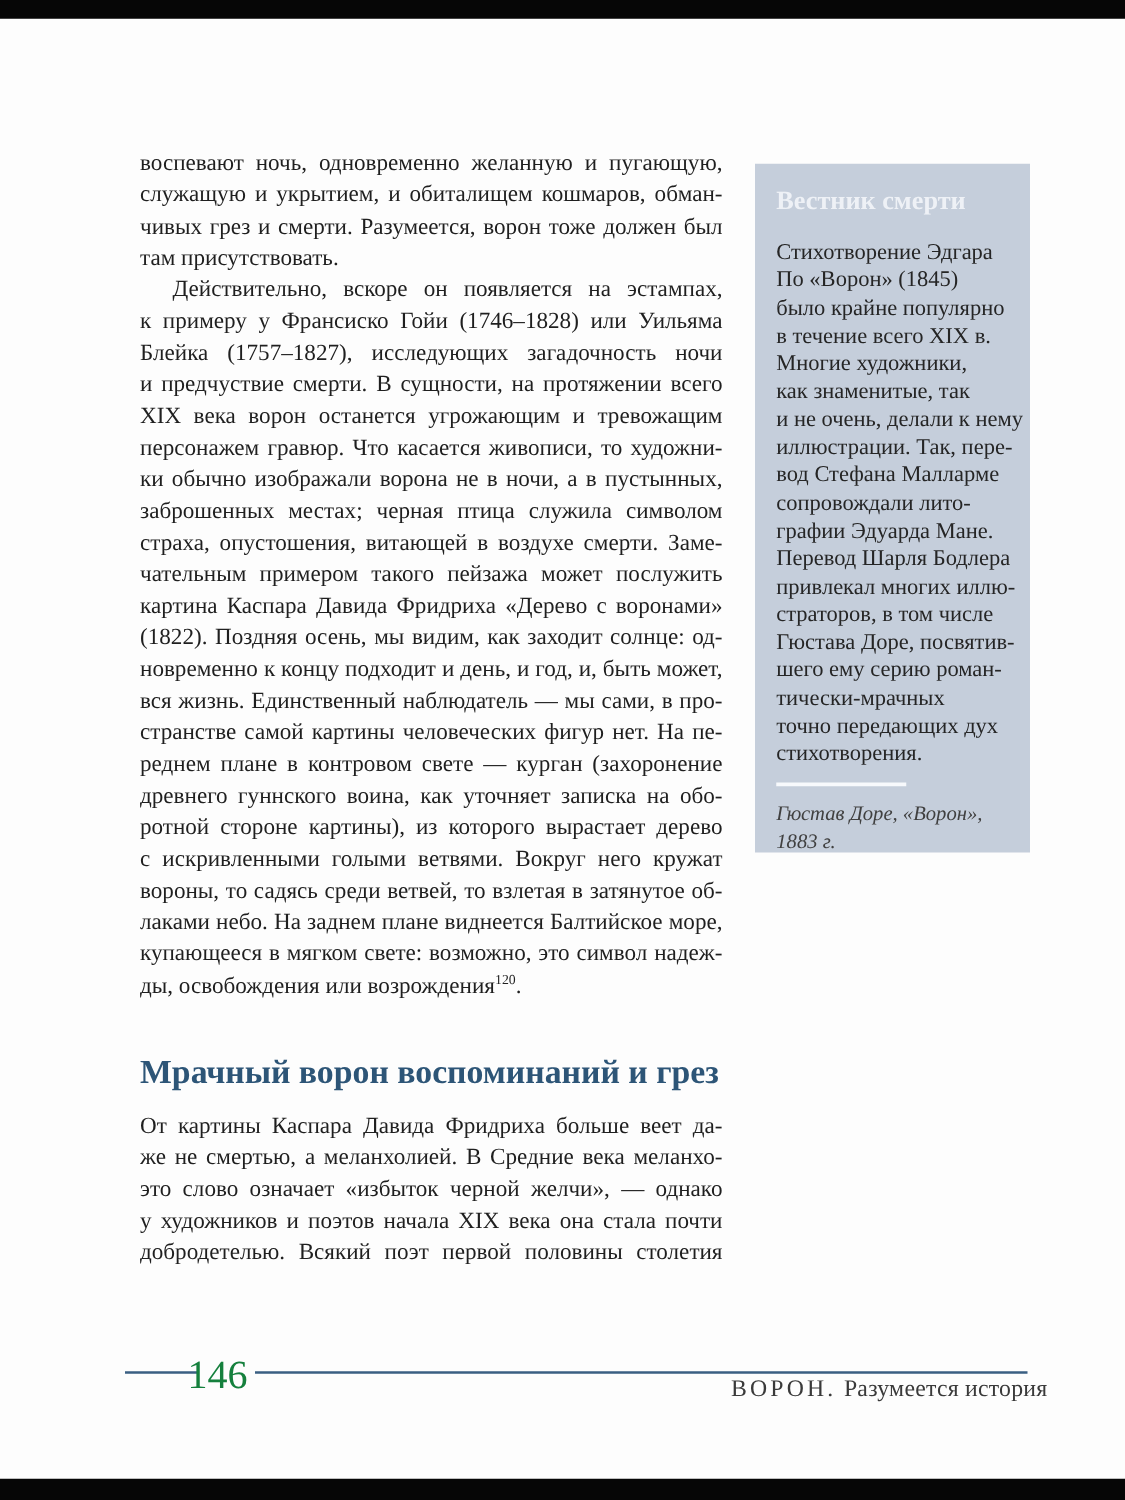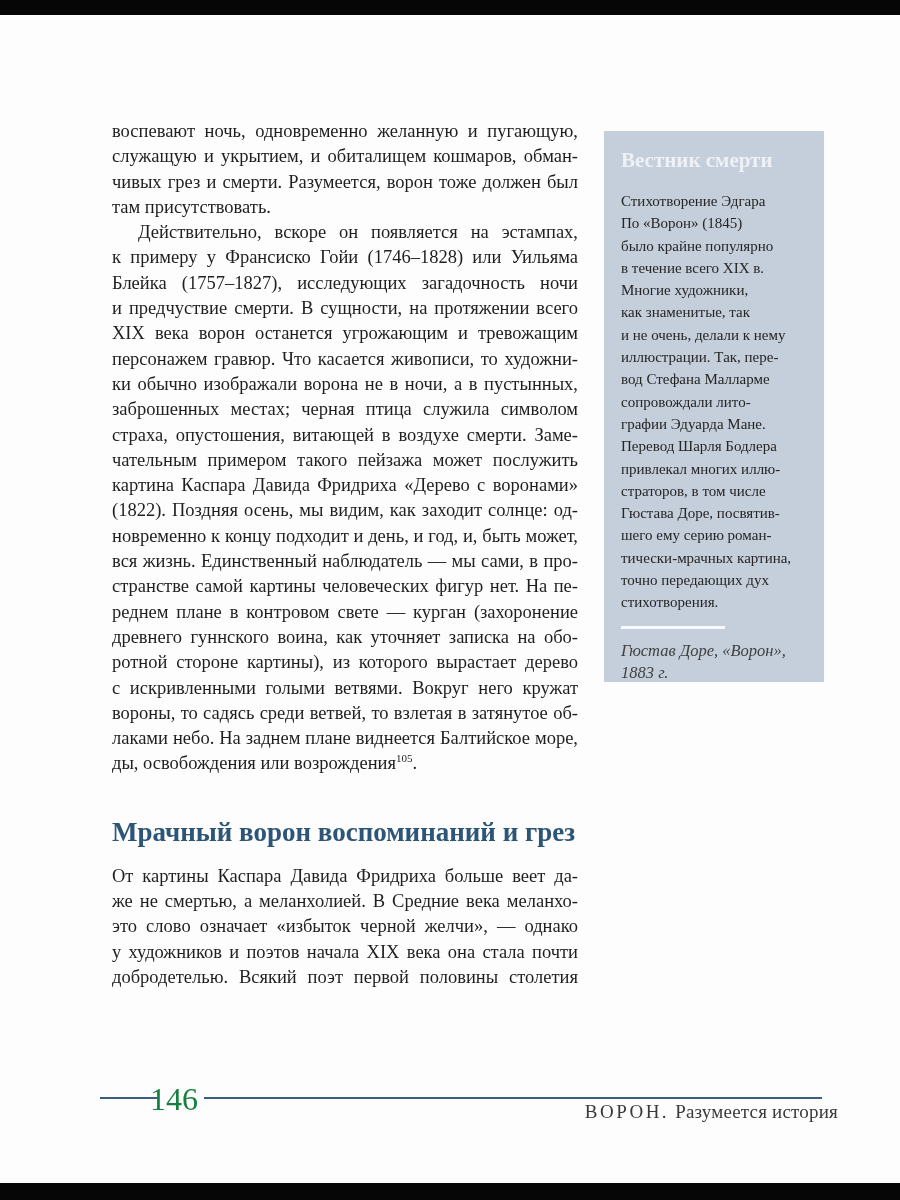--- a/index.html
+++ b/index.html
@@ -41,21 +41,21 @@
     position:absolute; left:604px; top:131px;
     width:220px; height:551px;
     background:#c5cedb;
     box-sizing:border-box;
     padding:16px 0 0 17px;
   }
   .sidebar-title {
     font-size:21px; font-weight:bold; line-height:26px;
     color:#eef1f6; margin-bottom:17px;
   }
-  .sidebar-body { font-size:15px; color:#252525; }
+  .sidebar-body { font-size:18px; color:#252525; }
   .sline { height:22.3px; overflow:hidden; line-height:22.3px; }
   .sidebar-divider {
     margin-top:12px; width:104px; height:3px; background:#f7f9fc;
   }
   .sidebar-caption { margin-top:11px; font-style:italic; font-size:16.5px; color:#404040; }
   .cline { height:22.5px; overflow:hidden; line-height:22.5px; }
 
   
   .footer-rule { position:absolute; height:2px; background:#3a5f82; }
   .footer-rule.left { left:100px; top:1097px; width:58px; }
@@ -103,23 +103,24 @@
           <div class="tline jline">(1822). Поздняя осень, мы видим, как заходит солнце: од-</div>
           <div class="tline jline">новременно к концу подходит и день, и год, и, быть может,</div>
           <div class="tline jline">вся жизнь. Единственный наблюдатель — мы сами, в про-</div>
           <div class="tline jline">странстве самой картины человеческих фигур нет. На пе-</div>
           <div class="tline jline">реднем плане в контровом свете — курган (захоронение</div>
           <div class="tline jline">древнего гуннского воина, как уточняет записка на обо-</div>
           <div class="tline jline">ротной стороне картины), из которого вырастает дерево</div>
           <div class="tline jline">с искривленными голыми ветвями. Вокруг него кружат</div>
           <div class="tline jline">вороны, то садясь среди ветвей, то взлетая в затянутое об-</div>
           <div class="tline jline">лаками небо. На заднем плане виднеется Балтийское море,</div>
+          <div class="tline jline">купающееся в мягком свете: возможно, это символ надеж-</div>
         </div>
       <div class="tline lline">
-        <span>ды, освобождения или возрождения</span><sup class="fnote">105</sup><span>.</span>
+        <span>ды, освобождения или возрождения</span><sup class="fnote">120</sup><span>.</span>
       </div>
     </div>
 
     <div class="section-heading">Мрачный ворон воспоминаний и грез</div>
 
     <div class="para3">
         <div class="tline jline">От картины Каспара Давида Фридриха больше веет да-</div>
         <div class="tline jline">же не смертью, а меланхолией. В Средние века меланхо-</div>
         <div class="tline jline">это слово означает «избыток черной желчи», — однако</div>
         <div class="tline jline">у художников и поэтов начала XIX века она стала почти</div>

